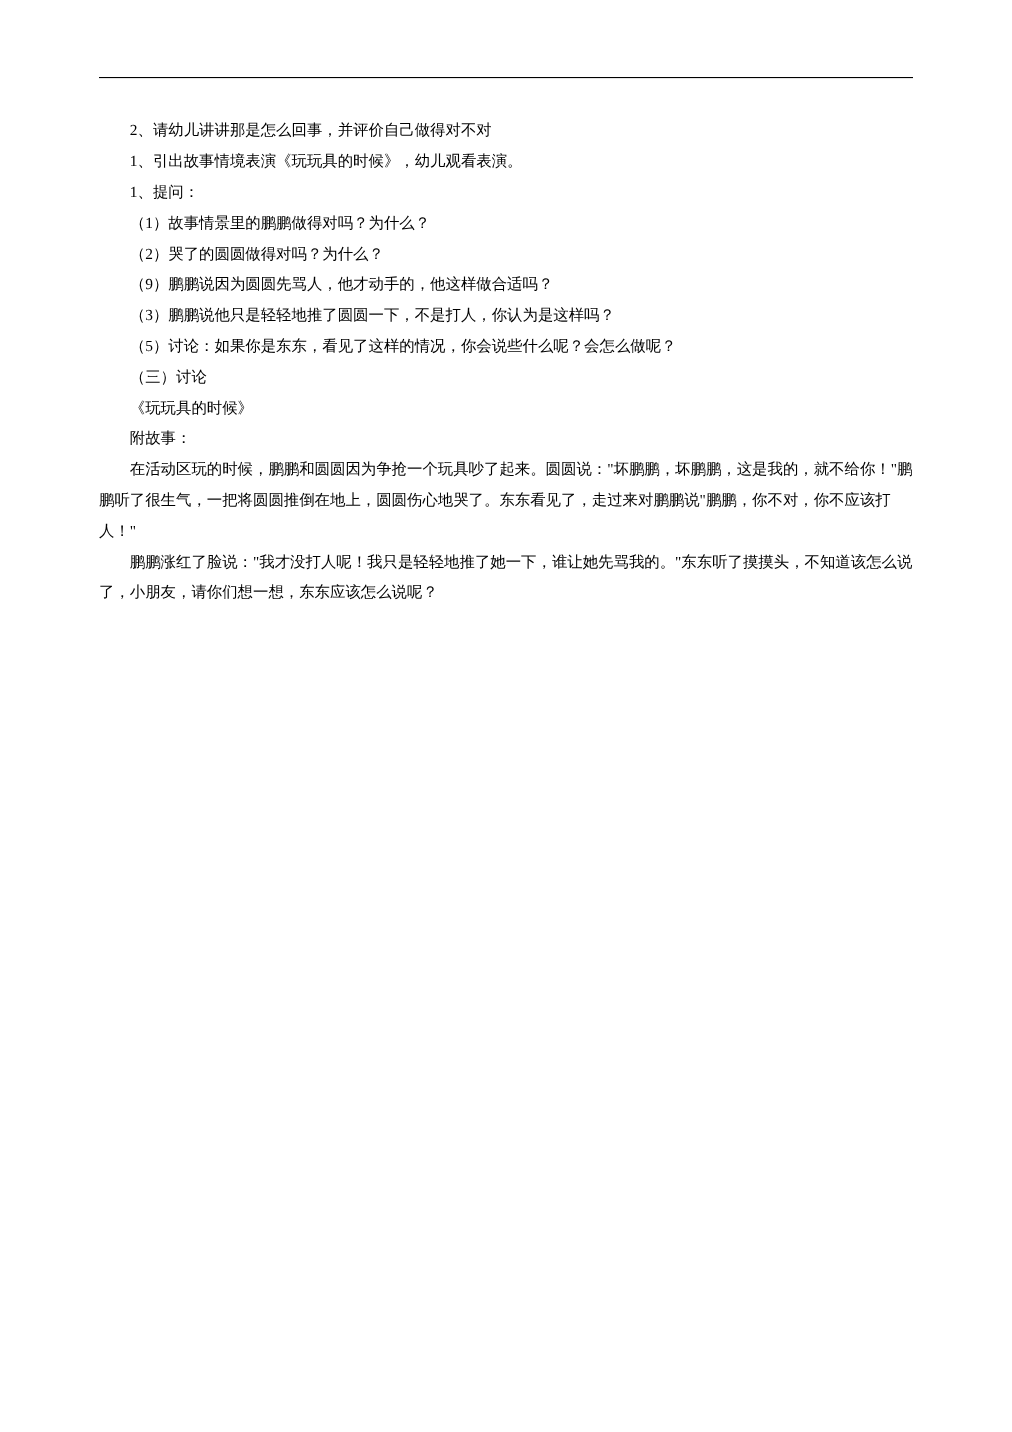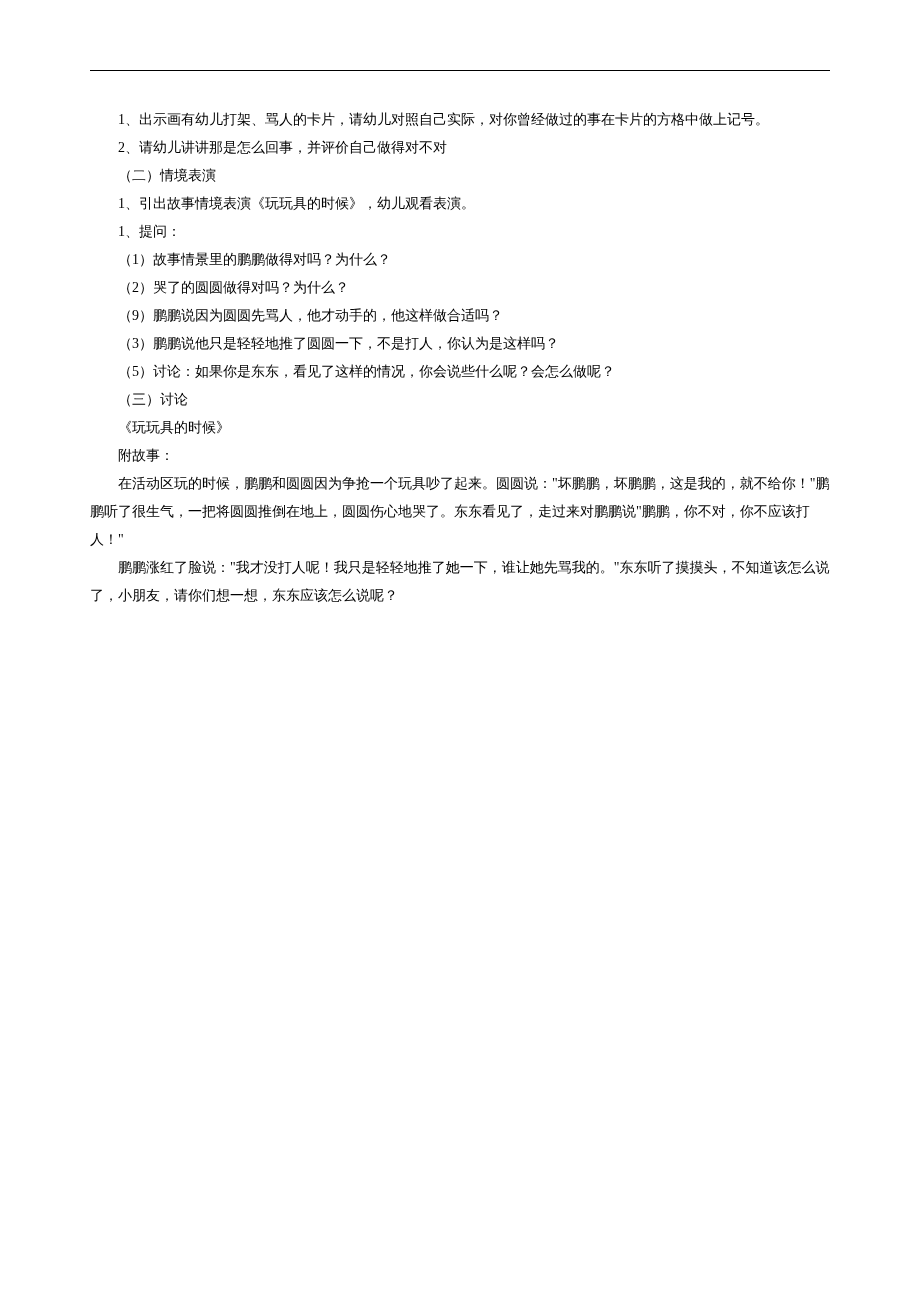--- a/index.html
+++ b/index.html
@@ -29,23 +29,21 @@
     .para {
       text-indent: 2em;
     }
   </style>
 </head>
 <body>
 
 <div class="divider"></div>
 
 <div class="content">
-  <div class="item">1、出示画有幼儿打架、骂人的卡片，请幼儿对照自己实际，对你曾经做过的事在卡片的方格中做上记号。</div>
   <div class="item">2、请幼儿讲讲那是怎么回事，并评价自己做得对不对</div>
-  <div class="item">（二）情境表演</div>
   <div class="item">1、引出故事情境表演《玩玩具的时候》，幼儿观看表演。</div>
   <div class="item">1、提问：</div>
   <div class="item">（1）故事情景里的鹏鹏做得对吗？为什么？</div>
   <div class="item">（2）哭了的圆圆做得对吗？为什么？</div>
   <div class="item">（9）鹏鹏说因为圆圆先骂人，他才动手的，他这样做合适吗？</div>
   <div class="item">（3）鹏鹏说他只是轻轻地推了圆圆一下，不是打人，你认为是这样吗？</div>
   <div class="item">（5）讨论：如果你是东东，看见了这样的情况，你会说些什么呢？会怎么做呢？</div>
   <div class="item">（三）讨论</div>
   <div class="item">《玩玩具的时候》</div>
   <div class="item">附故事：</div>

